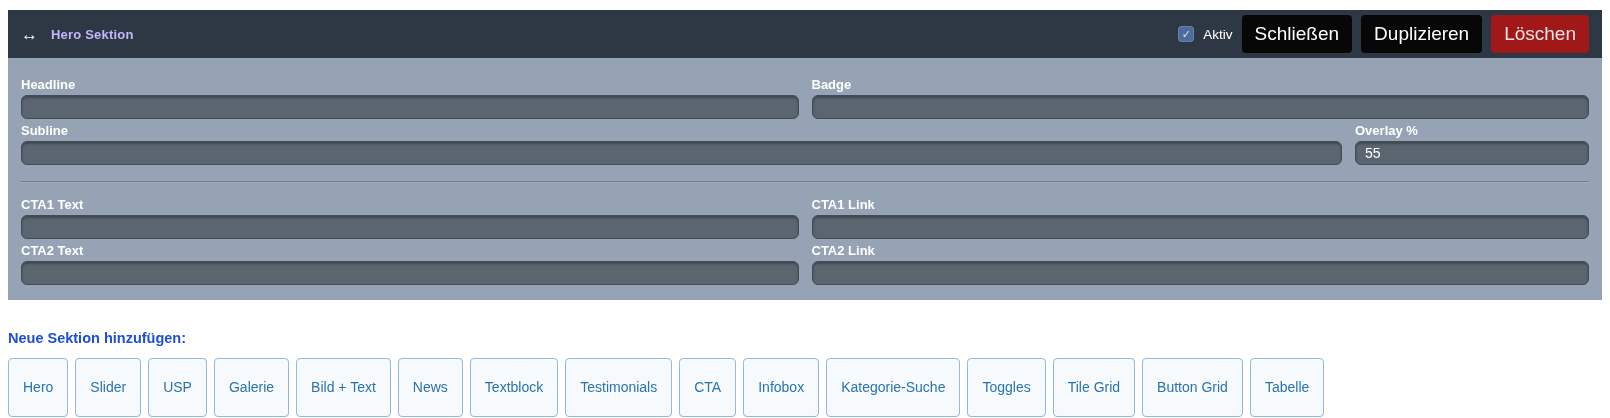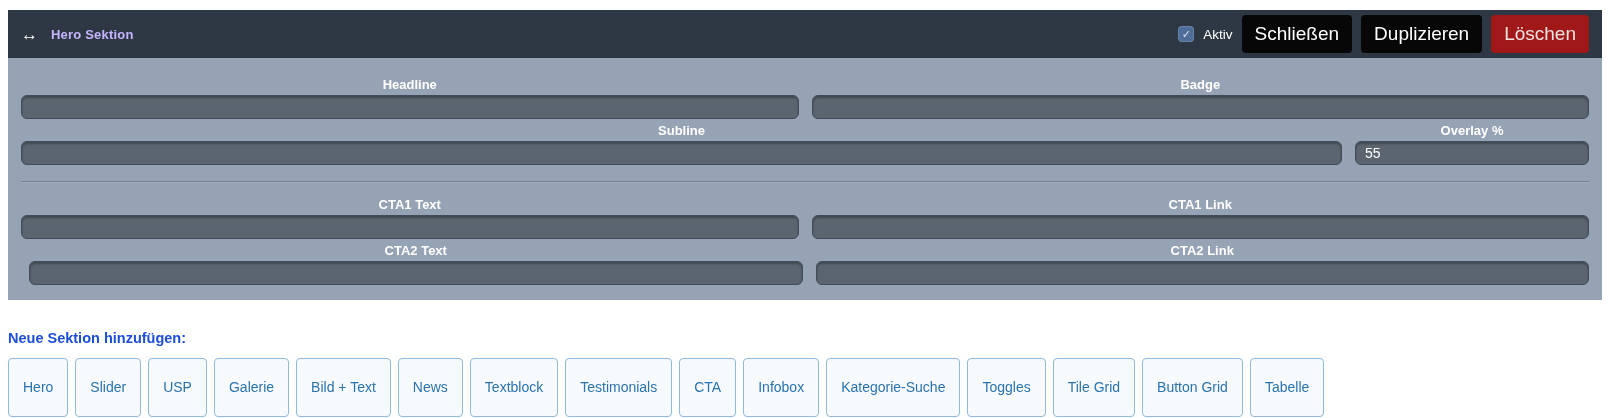--- a/index.html
+++ b/index.html
@@ -66,30 +66,29 @@
     cursor: pointer;
   }
   .hbtn.black  { background: #070707; }
   .hbtn.danger { background: #a01818; color: #f3e2e2; }
 
   .sec-body {
     background: #96a3b4;
     padding: 20px 13px 15px 13px;
   }
   .frow { display: flex; gap: 13px; margin-bottom: 5px; }
-  .frow:last-child { margin-bottom: 0; margin-left: 8px; }
+  .frow:last-child { margin-bottom: 0; }
   .field { flex: 1 1 auto; display: flex; flex-direction: column; min-width: 0; }
   .field-overlay { flex: 0 0 234px; }
   .field > label {
     color: #ffffff;
     font-weight: bold;
     font-size: 13px;
     margin-bottom: 3px;
     line-height: 14px;
-    text-align: center;
   }
   .field > input {
     height: 24px;
     background: #5a6570;
     border: 1px solid #424c58;
     border-radius: 6px;
     padding: 0 9px;
     color: #ffffff;
     font-size: 14px;
     font-family: inherit;

